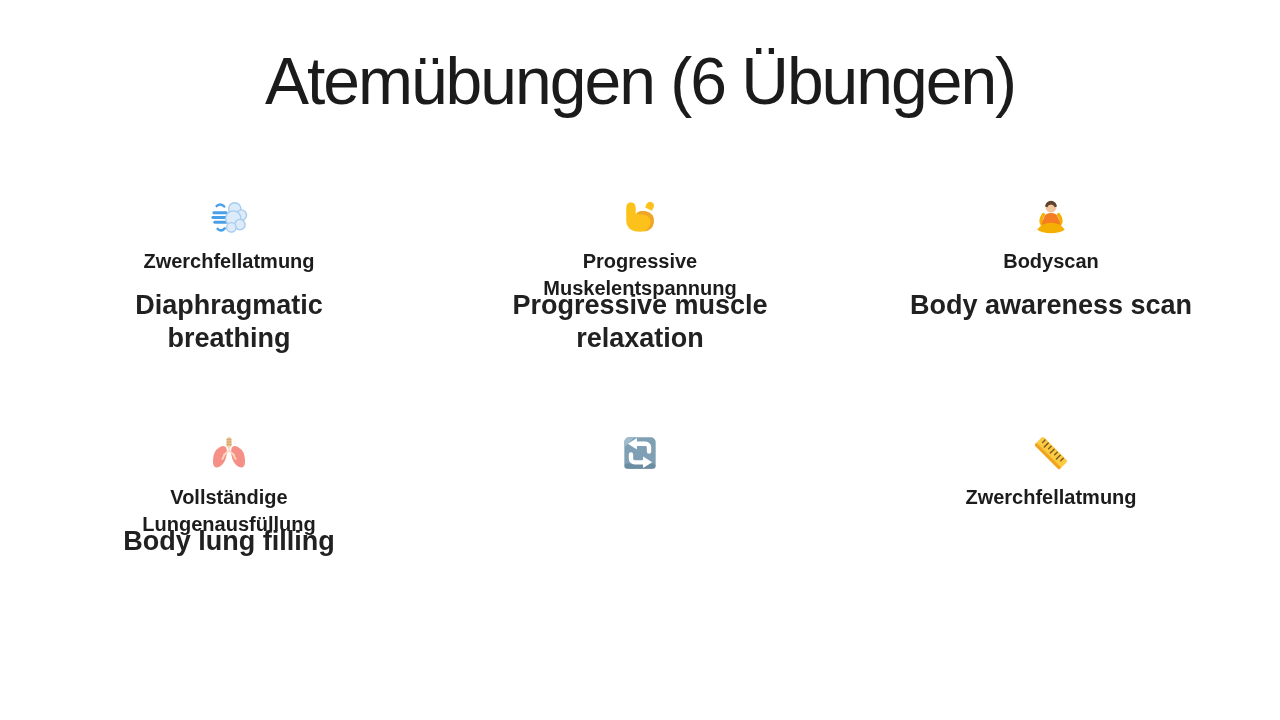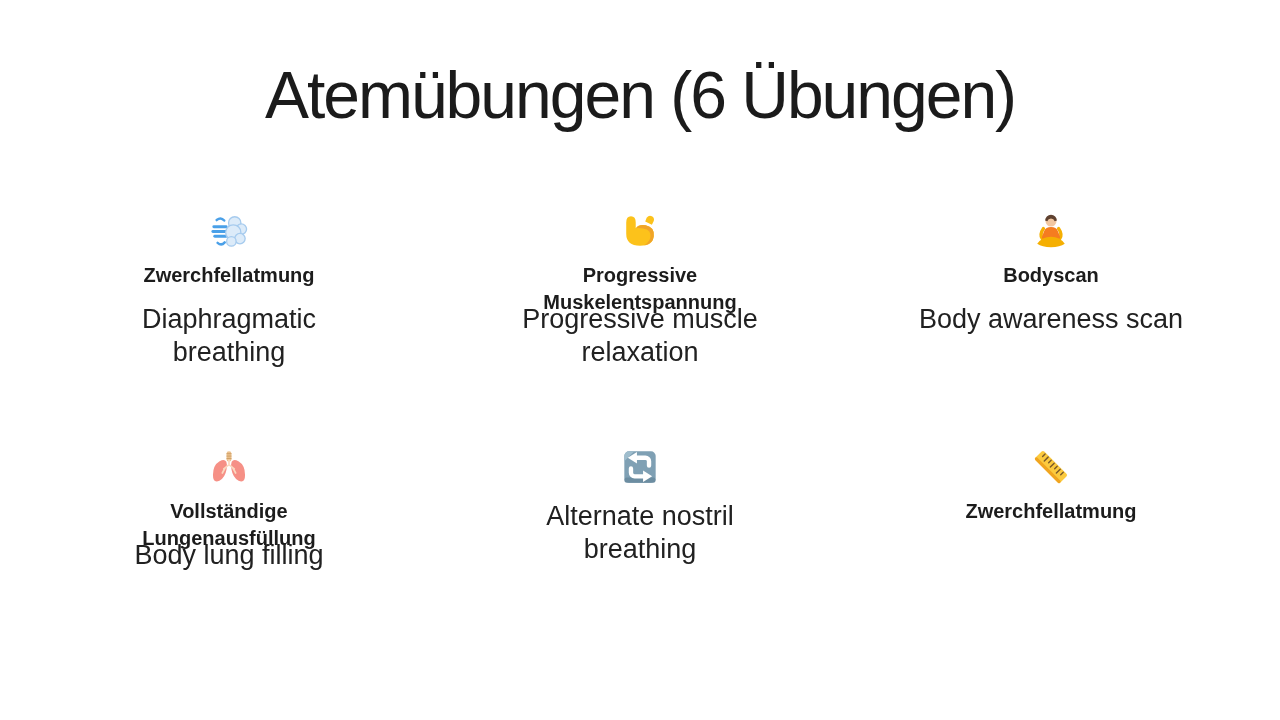--- a/index.html
+++ b/index.html
@@ -4,21 +4,21 @@
 <style>
   * { margin: 0; padding: 0; box-sizing: border-box; }
   html, body {
     width: 1280px; height: 720px;
     background: #ffffff;
     font-family: "Liberation Sans", sans-serif;
     overflow: hidden;
   }
   .slide { position: relative; width: 1280px; height: 720px; background: #ffffff; }
   .slide-title {
-    padding-top: 56px;
+    padding-top: 42px;
     text-align: center;
     font-size: 66px;
     font-weight: 400;
     letter-spacing: -2px;
     line-height: 78px;
     color: #1b1b1b;
     white-space: nowrap;
   }
   .grid {
     width: 1233px;
@@ -40,21 +40,21 @@
     font-weight: 700;
     color: #1c1c1c;
     line-height: 27px;
     height: 27px;            
     max-width: 225px;
     margin: 8px auto;
     overflow: visible;
   }
   .card-desc {
     font-size: 27px;
-    font-weight: 400;
+    font-weight: 700;
     color: #212121;
     line-height: 33px;
     max-width: 292px;
     margin: 14px auto 0;
   }
 </style>
 </head>
 <body>
 
 <div class="slide">
@@ -137,21 +137,20 @@
         <svg width="38" height="38" viewBox="0 0 40 40">
           <rect x="3.5" y="3.5" width="33" height="33" rx="5" fill="#7FA0B4"></rect>
           <rect x="3.5" y="31" width="33" height="5.5" rx="2.7" fill="#6C8DA1"></rect>
           <path d="M8.5 3.5 a5 5 0 0 0 -5 5 v5.5 l10.5 -10.5 z" fill="#9FBDCD"></path>
           <path d="M29.5 18.5 v-4.5 a3.8 3.8 0 0 0 -3.8 -3.8 H15.5" fill="none" stroke="#ffffff" stroke-width="4.6" stroke-linecap="round"></path>
           <polygon points="16.8,4.2 16.8,16.2 7.2,10.2" fill="#ffffff"></polygon>
           <path d="M10.5 21.5 v4.5 a3.8 3.8 0 0 0 3.8 3.8 H24.5" fill="none" stroke="#ffffff" stroke-width="4.6" stroke-linecap="round"></path>
           <polygon points="23.2,23.8 23.2,35.8 32.8,29.8" fill="#ffffff"></polygon>
         </svg>
       </div>
-      <div class="card-desc">Alternate nostril breathing</div>
     </div>
 
     <div class="card">
       <div class="icon-wrap">
         <svg width="38" height="38" viewBox="0 0 40 40">
           <g transform="rotate(-45 20 20)">
             <rect x="13.5" y="1.5" width="13" height="37" rx="2" fill="#FCCA3E"></rect>
             <rect x="13.5" y="1.5" width="3.2" height="37" rx="1.6" fill="#F0A420"></rect>
             <g stroke="#7A5A2B" stroke-width="1.5" stroke-linecap="round">
               <line x1="21.5" y1="6" x2="25.2" y2="6"></line>

